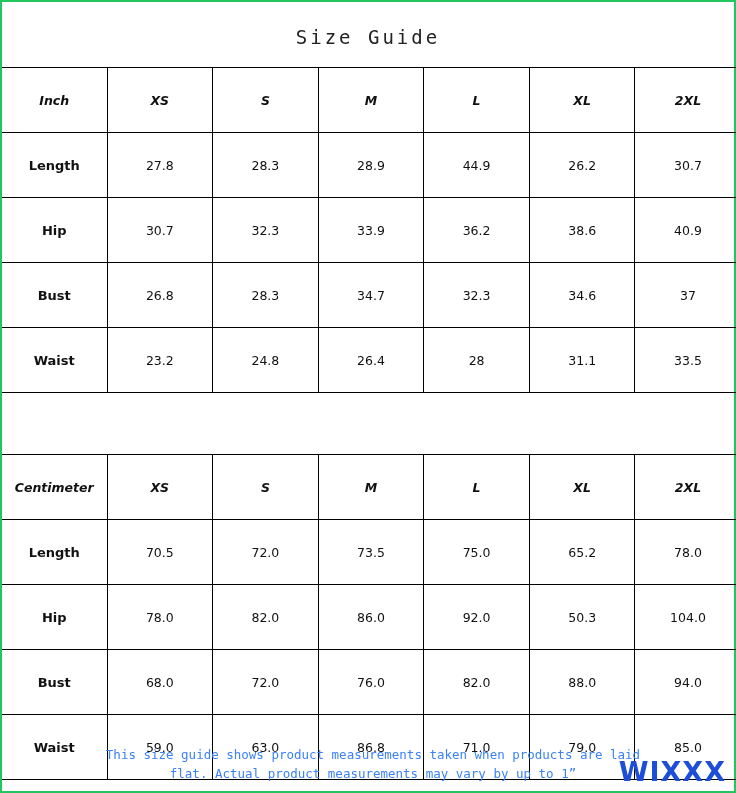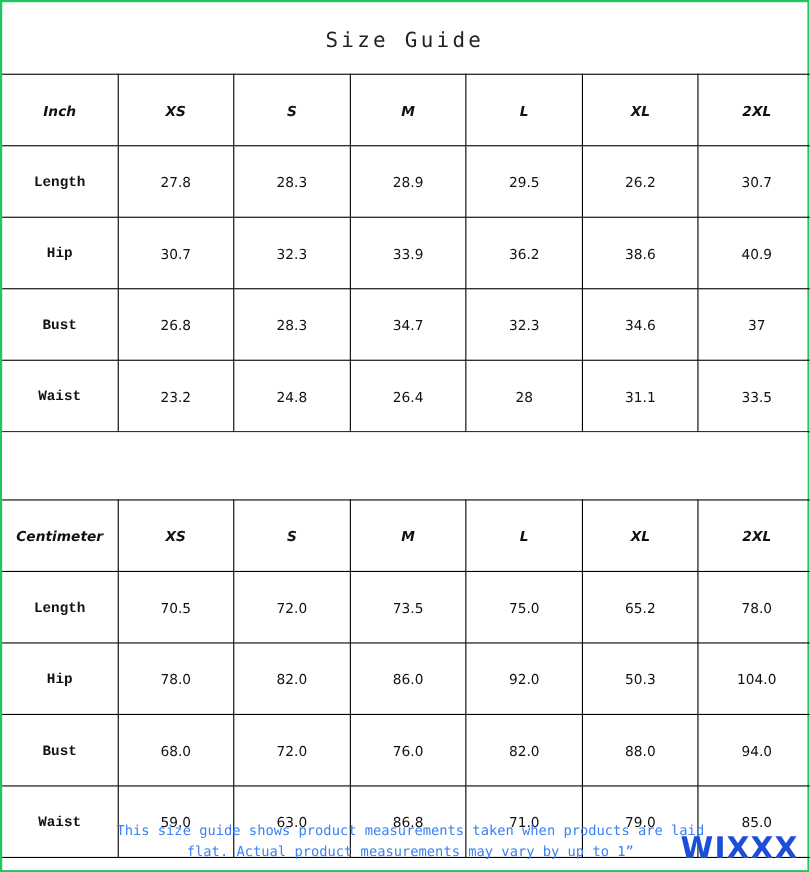--- a/index.html
+++ b/index.html
@@ -49,21 +49,20 @@
     padding: 0;
   }
   table.size-table th {
     font-weight: bold;
     font-size: 12.5px;
     font-style: italic;
   }
   table.size-table .rowhead {
     font-weight: bold;
     font-size: 13px;
-    font-family: Liberation Mono, monospace;
   }
   table.size-table col.c0 { width: 105px; }
   table.size-table col.cx { width: 105.6px; }
   
   table.size-table tr th:first-child,
   table.size-table tr td:first-child {
     border-left: none;
   }
   table.size-table tr th:last-child,
   table.size-table tr td:last-child {
@@ -134,21 +133,21 @@
           <th>M</th>
           <th>L</th>
           <th>XL</th>
           <th>2XL</th>
         </tr>
         <tr>
           <td class="rowhead">Length</td>
           <td>27.8</td>
           <td>28.3</td>
           <td>28.9</td>
-          <td>29.5</td>
+          <td>44.9</td>
           <td>26.2</td>
           <td>30.7</td>
         </tr>
         <tr>
           <td class="rowhead">Hip</td>
           <td>30.7</td>
           <td>32.3</td>
           <td>33.9</td>
           <td>36.2</td>
           <td>38.6</td>

